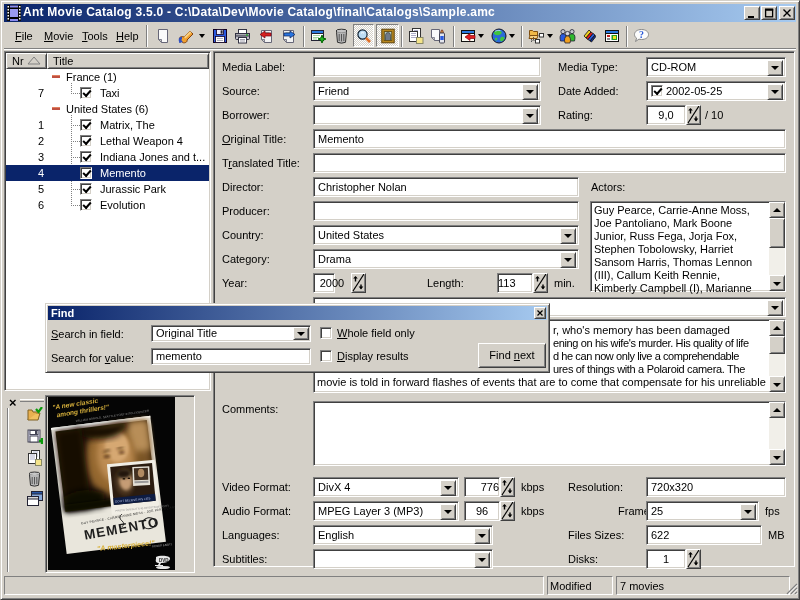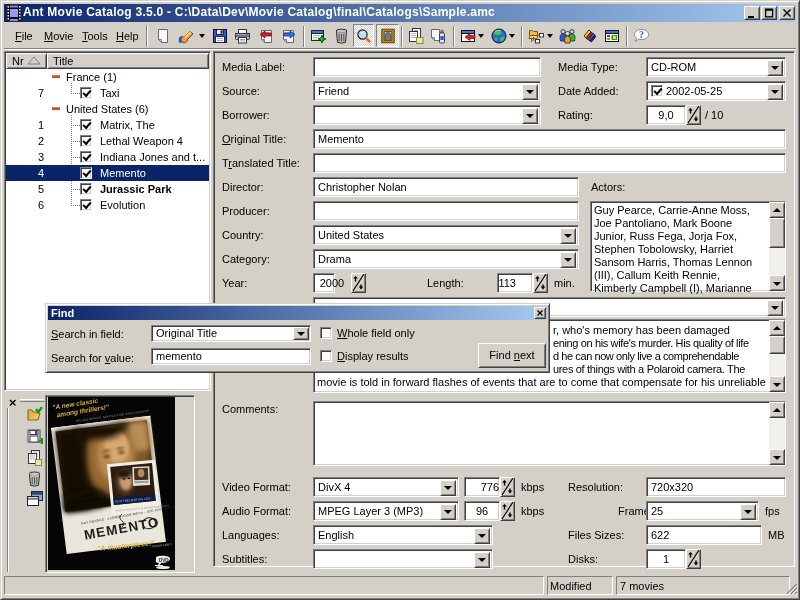--- a/index.html
+++ b/index.html
@@ -270,21 +270,21 @@
   <div class="abs lbl" style="left:36px;top:151px;width:8px;text-align:right;">3</div>
   <div class="abs checkbox check" style="left:80px;top:151px;"></div>
   <div class="abs lbl" style="left:100px;top:151px;">Indiana Jones and t...</div>
 
   <div class="abs" style="left:6px;top:165px;width:203px;height:16px;background:#0a246a;"></div>
   <div class="abs lbl" style="left:36px;top:167px;width:8px;text-align:right;color:#fff;">4</div>
   <div class="abs checkbox check" style="left:80px;top:167px;"></div>
   <div class="abs lbl" style="left:100px;top:167px;color:#fff;">Memento</div>
   <div class="abs lbl" style="left:36px;top:183px;width:8px;text-align:right;">5</div>
   <div class="abs checkbox check" style="left:80px;top:183px;"></div>
-  <div class="abs lbl" style="left:100px;top:183px;font-weight:bold;">Jurassic Park</div>
+  <div class="abs lbl" style="left:100px;top:183px;">Jurassic Park</div>
   <div class="abs lbl" style="left:36px;top:199px;width:8px;text-align:right;">6</div>
   <div class="abs checkbox check" style="left:80px;top:199px;"></div>
   <div class="abs lbl" style="left:100px;top:199px;">Evolution</div>
 </div>
 
 <div id="picpanel">
   <div class="abs" style="left:4px;top:391px;width:208px;height:184px;background:#d4d0c8;"></div>
   <svg class="abs" style="left:9px;top:399px;" width="8" height="8">
       <path d="M1 1l5.5 5.5M6.5 1L1 6.5" stroke="#000" stroke-width="1.4"></path>
     </svg>
@@ -474,21 +474,21 @@
     </div>
   <div class="spin" style="left:351px;top:273px;width:15px;height:20px;"><svg width="13" height="18">
         <path d="M12 0 L1 17" stroke="#000" stroke-width="1.2"></path>
         <path d="M3.5 3.5 v4" stroke="#000" stroke-width="1.4"></path>
         <path d="M1.2 4.6 L3.5 1.9 L5.8 4.6 Z" fill="#000"></path>
         <path d="M9 10.5 v4" stroke="#000" stroke-width="1.4"></path>
         <path d="M6.7 12.6 L9 15.4 L11.3 12.6 Z" fill="#000"></path>
       </svg></div>
   <div class="abs lbl" style="left:427px;top:277px;">Length:</div>
   <div class="abs field" style="left:497px;top:273px;width:36px;height:20px;">
-      <span class="fieldtext" style="left:0;width:18px;text-align:right;">113</span>
+      <span class="fieldtext" style="left:0;width:18px;text-align:left;">113</span>
     </div>
   <div class="spin" style="left:533px;top:273px;width:15px;height:20px;"><svg width="13" height="18">
         <path d="M12 0 L1 17" stroke="#000" stroke-width="1.2"></path>
         <path d="M3.5 3.5 v4" stroke="#000" stroke-width="1.4"></path>
         <path d="M1.2 4.6 L3.5 1.9 L5.8 4.6 Z" fill="#000"></path>
         <path d="M9 10.5 v4" stroke="#000" stroke-width="1.4"></path>
         <path d="M6.7 12.6 L9 15.4 L11.3 12.6 Z" fill="#000"></path>
       </svg></div>
   <div class="abs lbl" style="left:554px;top:277px;">min.</div>
 

